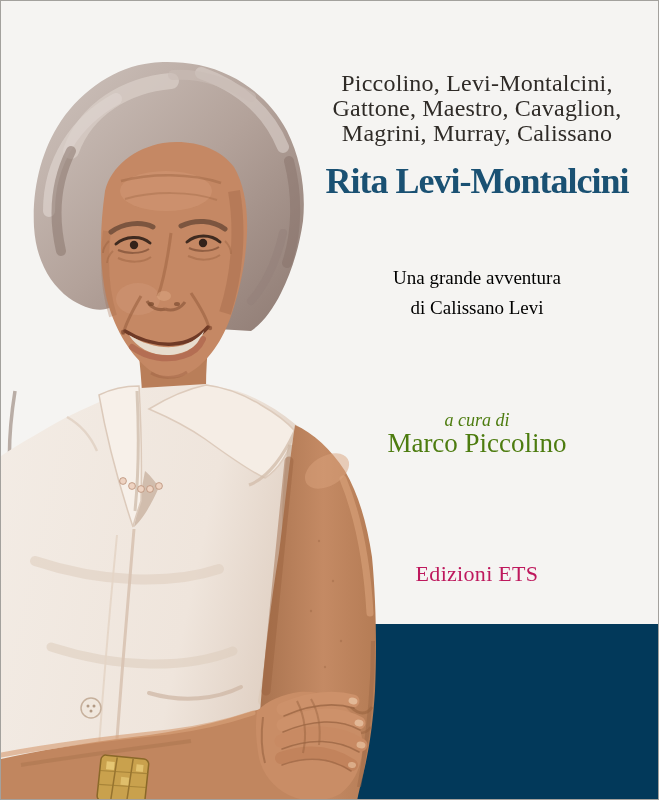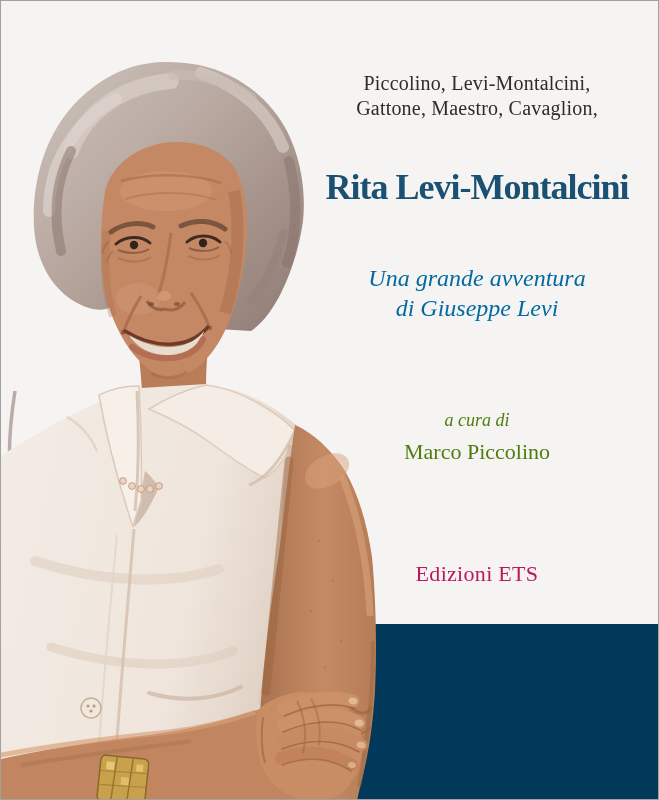--- a/index.html
+++ b/index.html
@@ -5,26 +5,26 @@
   html,body{margin:0;padding:0;background:#ffffff;}
   .cover{
     position:relative;width:659px;height:800px;overflow:hidden;
     background:#f5f4f2;box-sizing:border-box;border:1px solid #a3a19d;
     font-family:"Liberation Serif", serif;
   }
   .band{position:absolute;left:0;top:623px;width:659px;height:177px;}
   .photo-svg{position:absolute;left:0;top:0;}
   .text-col{position:absolute;left:300px;top:0;width:352px;height:100%;text-align:center;}
   .text-col > div, .text-col > h1{position:absolute;width:100%;margin:0;white-space:nowrap;}
-  .authors{top:70px;font-size:20px;line-height:25px;color:#2f2b27;letter-spacing:.2px;}
-  .title{top:164px;font-size:36px;line-height:45px;font-weight:bold;color:#1a5173;letter-spacing:-1px;}
-  .subtitle{top:262px;font-size:24px;line-height:30px;font-style:italic;color:#0369a1;}
+  .authors{top:70px;font-size:24px;line-height:25px;color:#2f2b27;letter-spacing:.2px;}
+  .title{top:158px;font-size:36px;line-height:45px;font-weight:bold;color:#1a5173;letter-spacing:-1px;}
+  .subtitle{top:262px;font-size:19px;line-height:30px;color:#000000;}
   .editor{top:408px;color:#4d7c0f;}
   .editor .prefix{font-style:italic;font-size:18px;line-height:22px;}
-  .editor .name{font-size:22px;line-height:25px;margin-top:8px;}
+  .editor .name{font-size:27px;line-height:25px;}
   .publisher{top:560px;font-size:22px;color:#be185d;letter-spacing:.3px;}
 </style>
 </head>
 <body>
 
 <div class="cover" style="background: rgb(245, 244, 242);">
 
   <div class="band" style="background: rgb(2, 57, 90);"></div>
 
   <svg class="photo-svg" width="392" height="800" viewBox="0 0 392 800" aria-hidden="true">
@@ -180,27 +180,28 @@
       <rect x="104" y="762" width="8" height="8" fill="#e8ca78" opacity="0.9"></rect>
       <rect x="120" y="776" width="8" height="8" fill="#e8ca78" opacity="0.7"></rect>
       <rect x="134" y="762" width="7" height="7" fill="#e8ca78" opacity="0.8"></rect>
     </g>
   </svg>
 
   <div class="text-col">
     <div class="authors">
       <div>Piccolino, Levi-Montalcini,</div>
       <div>Gattone, Maestro, Cavaglion,</div>
+      <div>Magrini, Murray, Calissano</div>
     </div>
     <h1 class="title" style="color: rgb(26, 81, 115);">
       <span>Rita Levi-Montalcini</span><br>
     </h1>
     <div class="subtitle">
       <div>Una grande avventura</div>
-      <div>di Giuseppe Levi</div>
+      <div>di Calissano Levi</div>
     </div>
     <div class="editor">
       <div class="prefix">a cura di</div>
       <div class="name">Marco Piccolino</div>
     </div>
     <div class="publisher">Edizioni ETS</div>
   </div>
 
 </div>
 

